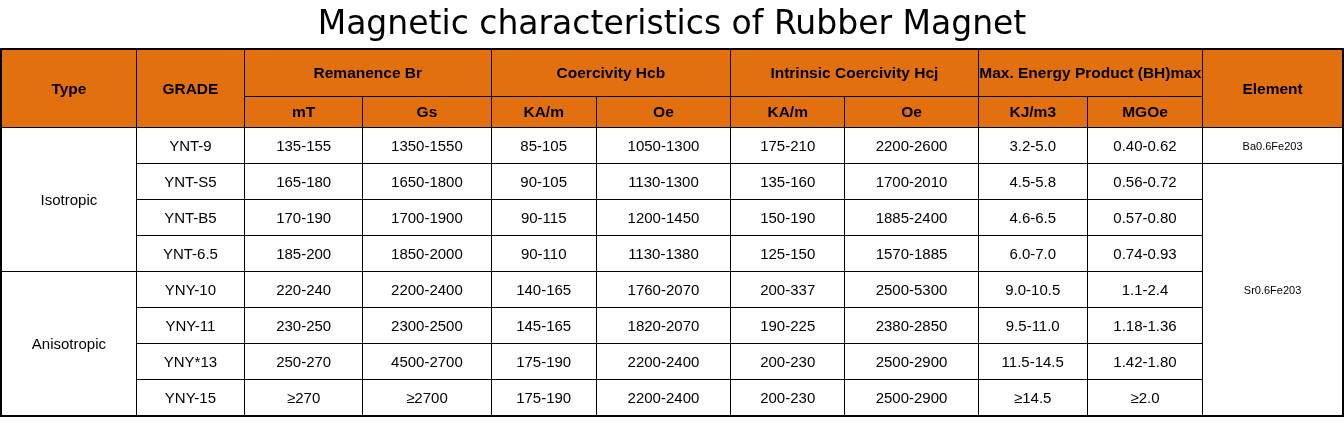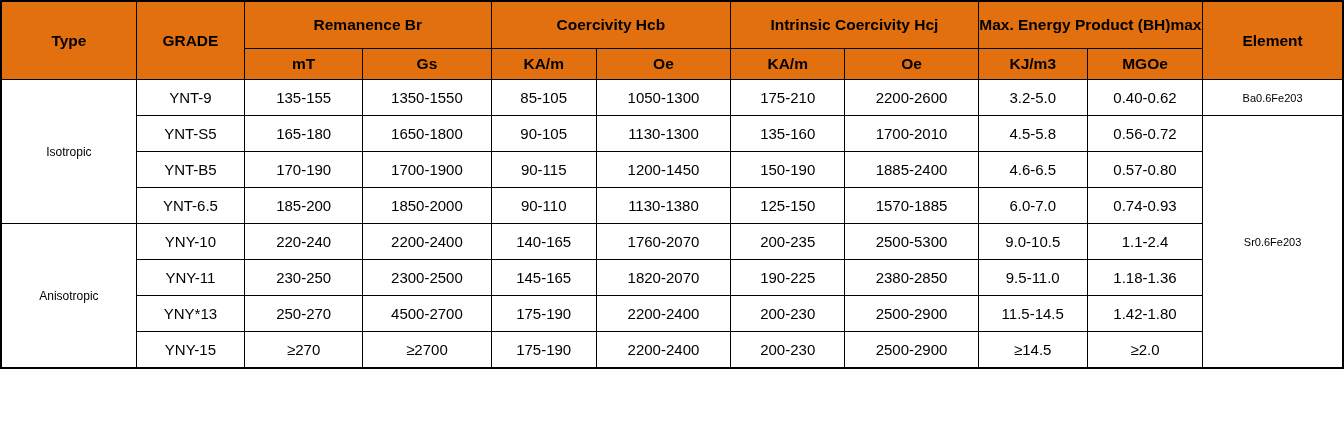--- a/index.html
+++ b/index.html
@@ -57,21 +57,21 @@
     margin-left: 16px;
   }
   table.spec thead th.hdr-sub {
     height: 30px;
   }
   table.spec tbody td {
     background: #ffffff;
     font-weight: normal;
   }
   table.spec tbody td.group {
-    font-size: 12px;
+    font-size: 15px;
   }
   table.spec tbody td.elem {
     font-size: 11px;
   }
   .col-type    { width: 135px; }
   .col-grade   { width: 108px; }
   .col-mt      { width: 118px; }
   .col-gs      { width: 128px; }
   .col-kam1    { width: 105px; }
   .col-oe1     { width: 134px; }
@@ -79,20 +79,21 @@
   .col-oe2     { width: 133px; }
   .col-kj      { width: 109px; }
   .col-mgoe    { width: 115px; }
   .col-element { width: 140px; }
 </style>
 </head>
 <body>
 
 <div id="page">
 
+  <div id="title">Magnetic characteristics of Rubber Magnet</div>
 
   <table class="spec">
     <colgroup>
       <col class="col-type">
       <col class="col-grade">
       <col class="col-mt">
       <col class="col-gs">
       <col class="col-kam1">
       <col class="col-oe1">
       <col class="col-kam2">
@@ -170,21 +171,21 @@
         <td>6.0-7.0</td>
         <td>0.74-0.93</td>
       </tr>
       <tr>
         <td class="group" rowspan="4">Anisotropic</td>
         <td>YNY-10</td>
         <td>220-240</td>
         <td>2200-2400</td>
         <td>140-165</td>
         <td>1760-2070</td>
-        <td>200-235</td>
+        <td>200-337</td>
         <td>2500-5300</td>
         <td>9.0-10.5</td>
         <td>1.1-2.4</td>
       </tr>
       <tr>
         <td>YNY-11</td>
         <td>230-250</td>
         <td>2300-2500</td>
         <td>145-165</td>
         <td>1820-2070</td>

